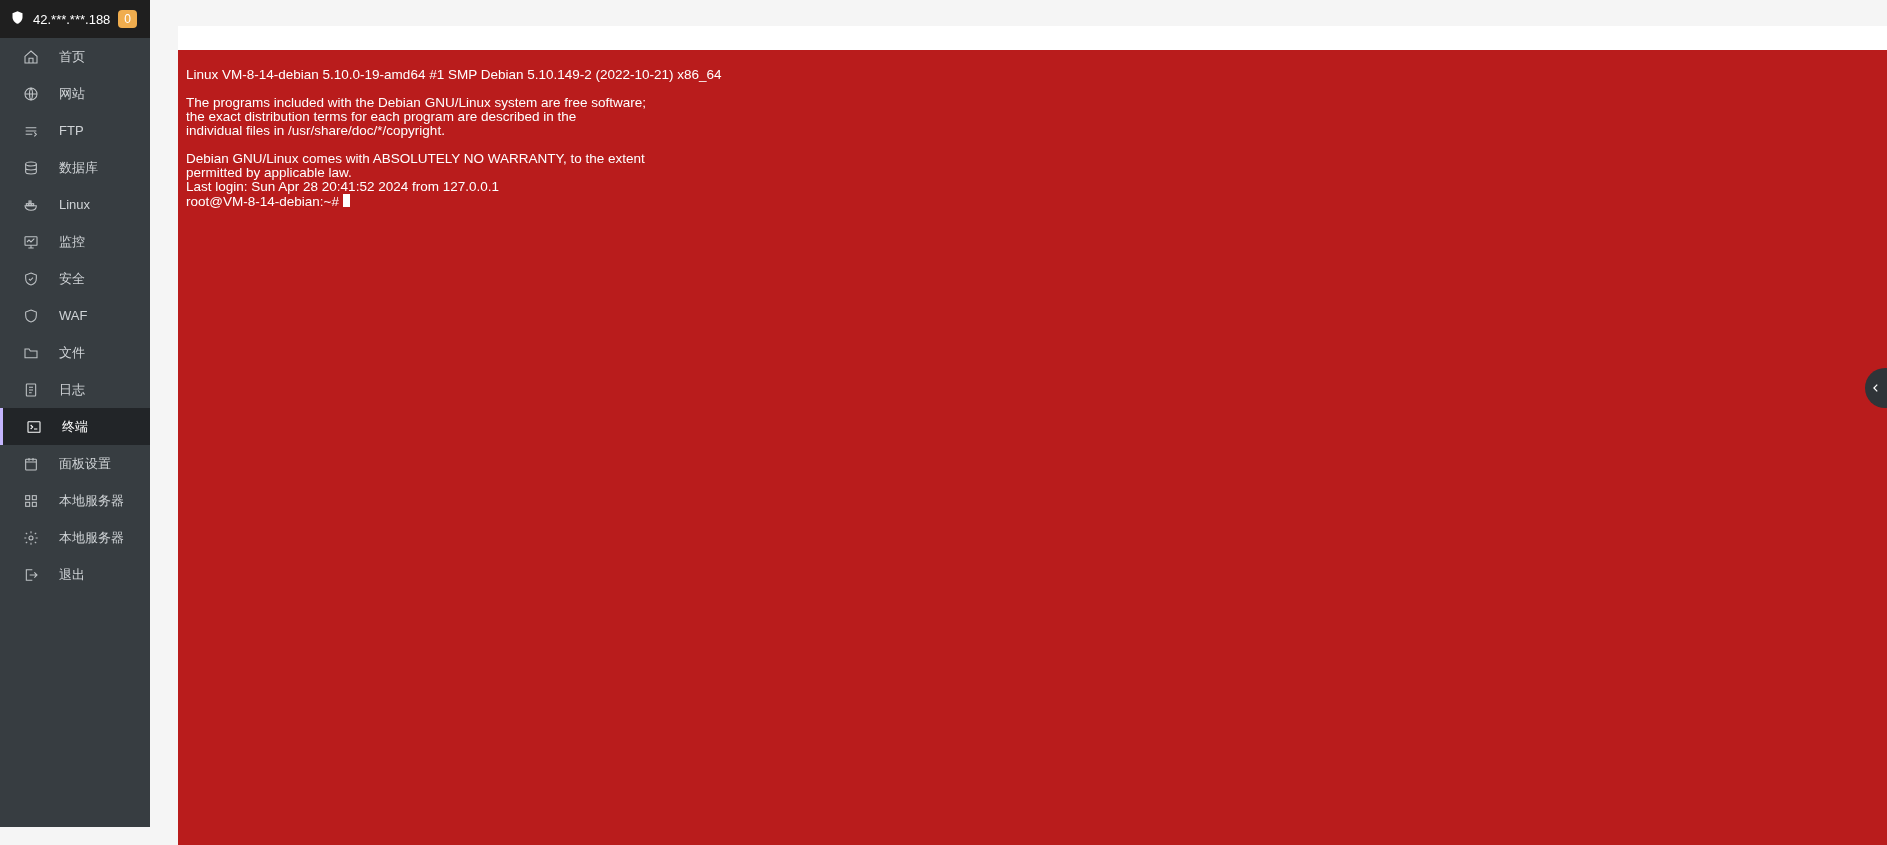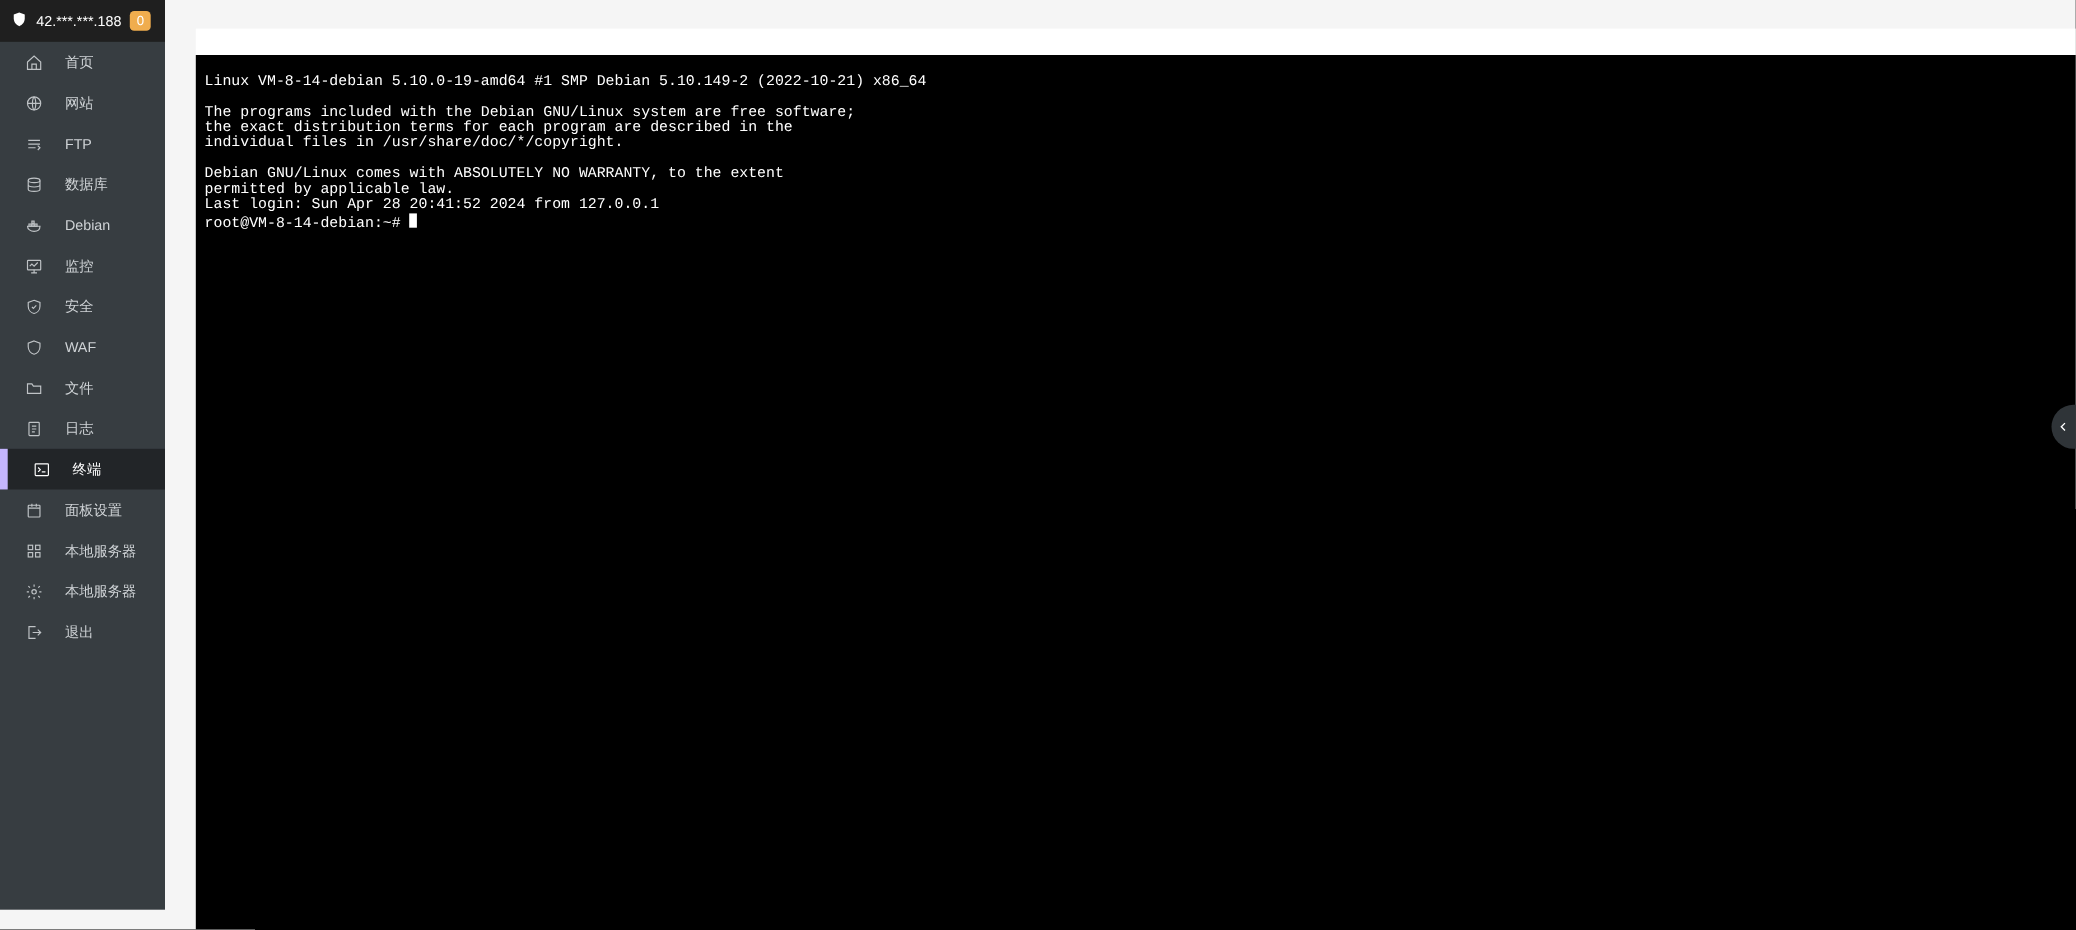--- a/index.html
+++ b/index.html
@@ -45,21 +45,21 @@
       align-items: center;
       height: 37px;
       padding-left: 23px;
       cursor: pointer;
       font-size: 13px;
       gap: 20px;
     }
     .nav li.active {
       background: #222528;
       color: #fff;
-      border-left: 7px solid #c4b5fd;
+      border-left: 3px solid #c4b5fd;
     }
     .nav .ico { width: 16px; height: 16px; display:inline-flex; align-items:center; justify-content:center; }
     .content {
       position: absolute;
       left: 150px; top: 0; right: 0; bottom: 0;
     }
     .terminal-panel {
       position: absolute;
       left: 28px; top: 26px; right: 0; bottom: 0;
       background: #fff;
@@ -94,23 +94,23 @@
       cursor: pointer;
     }
     .fullscreen {
       position: absolute; right: 4px; top: 0; height: 24px; width: 24px;
       display: flex; align-items: center; justify-content: center;
       cursor: pointer;
     }
     .terminal {
       position: absolute;
       left: 0; right: 0; top: 24px; bottom: 0;
-      background: #000000;
-      color: #fff;
-      font-family: Liberation Mono, monospace;
+      background: #b91c1c;
+      color: #fff;
+      font-family: Liberation Sans, sans-serif;
       font-size: 13.5px;
       line-height: 14px;
       padding: 18px 8px 8px 8px;
       white-space: pre;
       overflow: hidden;
     }
     .cursor-block {
       background: #fff;
       display: inline-block;
       width: 7px; height: 13px;
@@ -181,21 +181,21 @@
       <li>
         <span class="ico">
           <svg viewBox="0 0 24 24">
             <rect x="5" y="10" width="3" height="3"></rect>
             <rect x="9" y="10" width="3" height="3"></rect>
             <rect x="13" y="10" width="3" height="3"></rect>
             <rect x="9" y="6" width="3" height="3"></rect>
             <path d="M3 13h17c0 4-3 7-8 7s-9-3-9-7z"></path>
           </svg>
         </span>
-        <span>Debian</span>
+        <span>Linux</span>
       </li>
       <li>
         <span class="ico">
           <svg viewBox="0 0 24 24">
             <rect x="3" y="4" width="18" height="13" rx="1"></rect>
             <path d="M8 21h8M12 17v4M6 12l3-3 3 3 5-5"></path>
           </svg>
         </span>
         <span>监控</span>
       </li>

